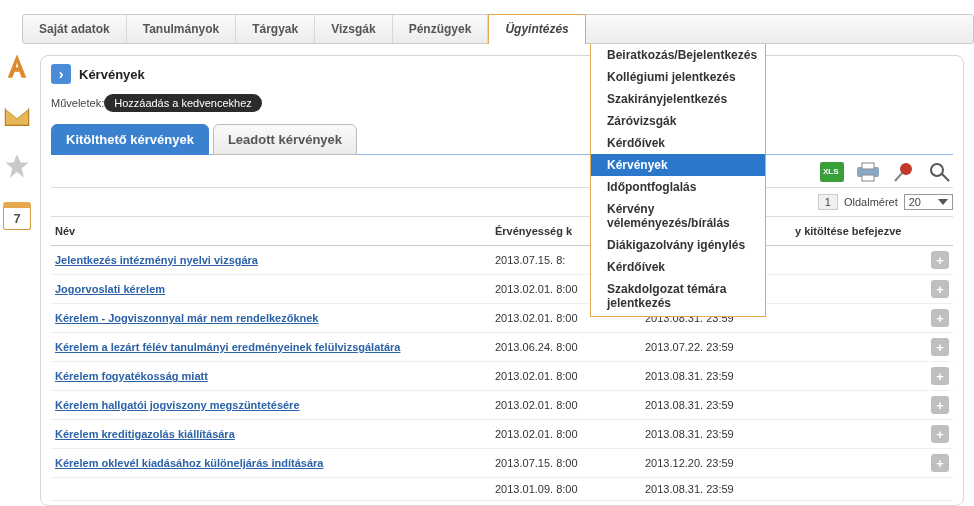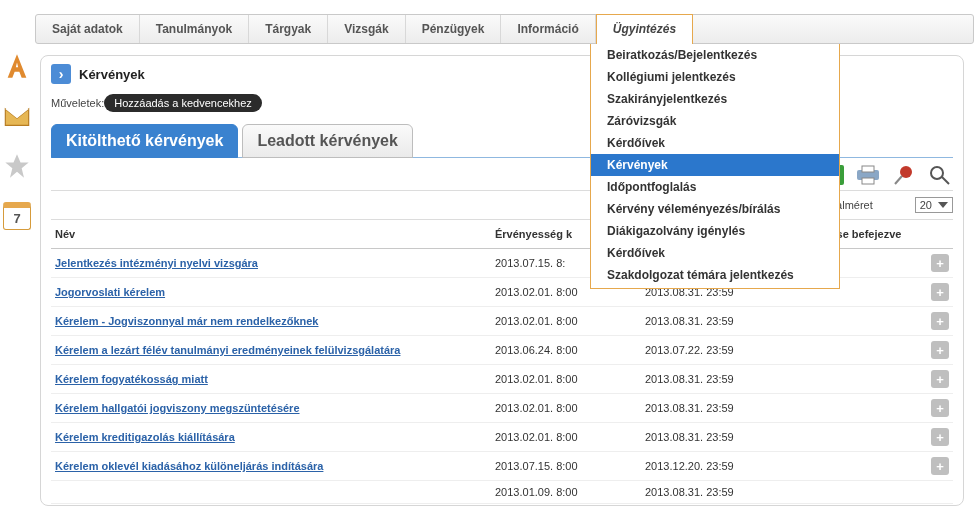--- a/index.html
+++ b/index.html
@@ -8,21 +8,21 @@
     font-size: 11px;
     background: #fff;
     width: 974px;
     height: 506px;
     overflow: hidden;
     position: relative;
   }
   
   .topnav {
     position: absolute;
-    left: 35px; top: 14px; right: 0;
+    left: 22px; top: 14px; right: 0;
     height: 30px;
     display: flex;
     align-items: center;
     background: linear-gradient(#fafafa,#ececec);
     border: 1px solid #c9c9c9;
     border-radius: 3px;
   }
   .topnav-item {
     padding: 0 16px;
     height: 100%;
@@ -41,21 +41,21 @@
     color: #444;
     font-style: italic;
     margin-top:-1px;
     height: calc(100% + 2px);
   }
   
   .dropdown {
     position: absolute;
     left: 590px;
     top: 44px;
-    width: 250px;
+    width: 176px;
     background: #fff;
     border: 1px solid #e6a84d;
     border-top: none;
     z-index: 100;
     padding-bottom: 2px;
   }
   .dropdown-item {
     padding: 4px 16px;
     color: #333;
     font-weight: bold;
@@ -109,41 +109,41 @@
   .badge-black {
     background:#2b2b2b;color:#fff;border-radius:9px;padding:3px 10px;font-size:11px;
   }
   
   .tabbar { display:flex; gap:4px; border-bottom:1px solid #8fb8e0; }
   .tab {
     padding:7px 14px;
     border:1px solid #bdbdbd;
     border-top-left-radius:6px;border-top-right-radius:6px;
     background: linear-gradient(#fafafa,#eaeaea);
-    color:#555;font-weight:bold;font-size:16px;cursor:pointer;
+    color:#555;font-weight:bold;font-size:13px;cursor:pointer;
     margin-bottom:-1px;
   }
   .tab.active {
     background:#3a82cf;color:#fff;border-color:#3a82cf;
   }
   
   .toolbar-row {
     display:flex; justify-content:flex-end; align-items:center;
     padding:6px 0 4px 0; gap:10px;
     border-bottom:1px solid #dcdcdc;
   }
   .toolbar-icon { width:26px;height:22px; }
   
   .page-row {
     display:flex; justify-content:flex-end; align-items:center;
     padding:6px 0; gap:6px; color:#444;
     border-bottom:1px solid #dcdcdc;
   }
   .page-row .pagesel {
-    display:inline-flex;align-items:center;border:1px solid #999;padding:1px 4px;gap:6px;background:#fff;margin-left:36px;
+    display:inline-flex;align-items:center;border:1px solid #999;padding:1px 4px;gap:17px;background:#fff;
   }
   .triangle-down {width:0;height:0;border-left:5px solid transparent;border-right:5px solid transparent;border-top:6px solid #555;}
   
   .tbl { width:100%; border-collapse: collapse; table-layout:fixed; }
   .tbl th {
     text-align:left; padding:8px 4px; font-size:11px; color:#333;
     font-weight:bold; border-bottom:1px solid #c8c8c8;
     white-space:nowrap;overflow:hidden;
   }
   .rowcell { padding:5px 4px; border-bottom:1px solid #eee; font-size:11px; color:#333; white-space:nowrap; overflow:hidden;}
@@ -159,21 +159,20 @@
 </style>
 </head>
 <body>
 
 <div class="topnav">
   <div class="topnav-item">Saját adatok</div>
   <div class="topnav-item">Tanulmányok</div>
   <div class="topnav-item">Tárgyak</div>
   <div class="topnav-item">Vizsgák</div>
   <div class="topnav-item">Pénzügyek</div>
-  <div class="topnav-item">Információ</div>
   <div class="topnav-item active">Ügyintézés</div>
 </div>
 
 <div class="dropdown">
   <div class="dropdown-item">Beiratkozás/Bejelentkezés</div>
   <div class="dropdown-item">Kollégiumi jelentkezés</div>
   <div class="dropdown-item">Szakirányjelentkezés</div>
   <div class="dropdown-item">Záróvizsgák</div>
   <div class="dropdown-item">Kérdőívek</div>
   <div class="dropdown-item selected">Kérvények</div>

